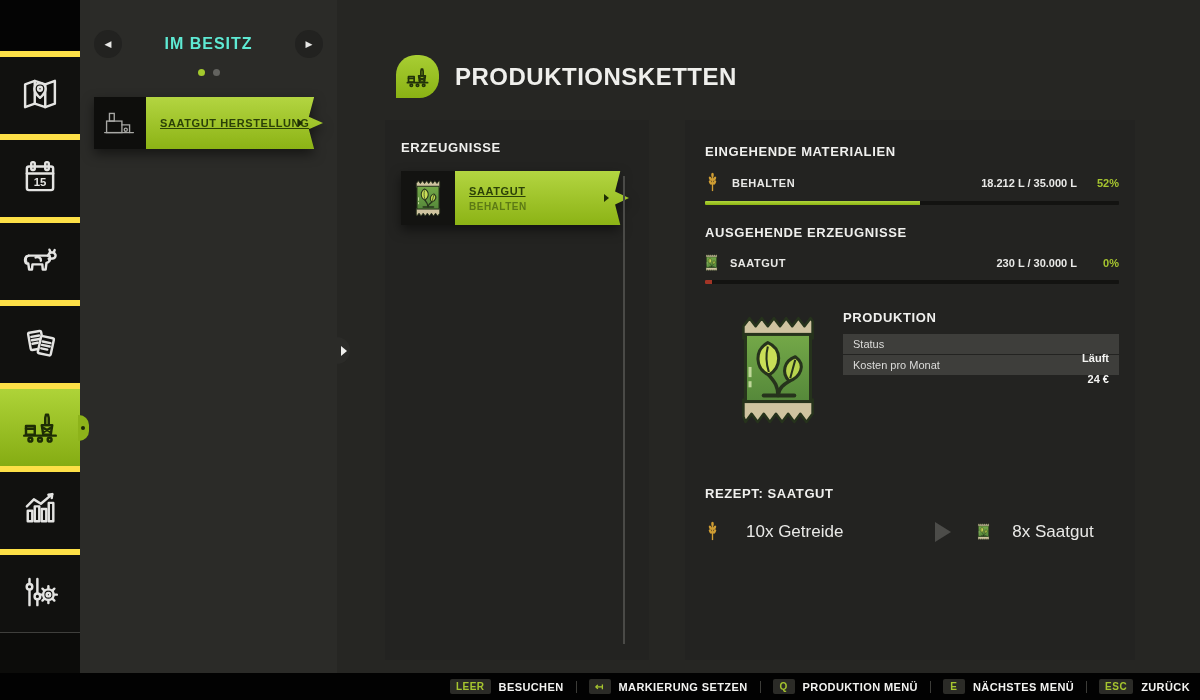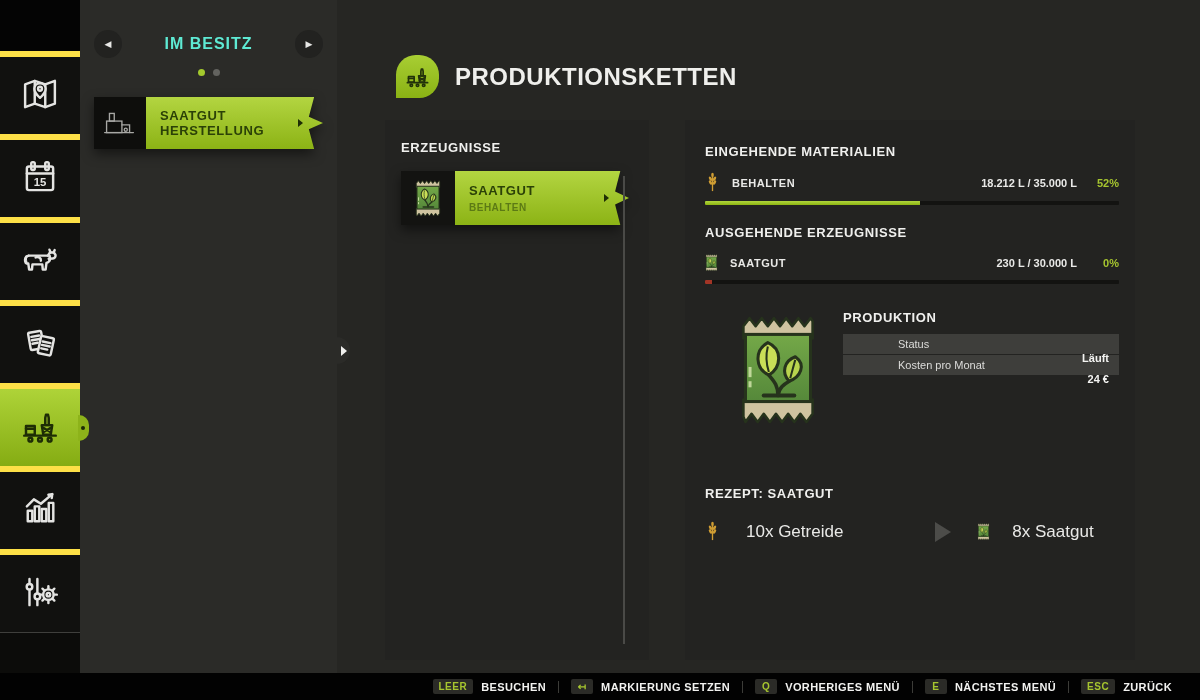--- a/index.html
+++ b/index.html
@@ -24,21 +24,21 @@
   .nav-btn{width:28px;height:28px;border-radius:50%;background:#222220;color:#e8e8e6;display:flex;align-items:center;justify-content:center;font-size:9px;cursor:pointer;}
   .owned-title{color:#5eead4;font-weight:bold;font-size:16px;letter-spacing:1px;}
   .dots{display:flex;gap:8px;justify-content:center;margin-top:11px;}
   .dot{width:7px;height:7px;border-radius:50%;background:#63635f;}
   .dot.on{background:#a3c92d;}
   .list-item{margin:21px 14px 0;height:52px;display:flex;position:relative;cursor:pointer;filter:drop-shadow(0 5px 6px rgba(0,0,0,.5));}
   .item-thumb{width:52px;height:52px;background:#0e0e0c;flex:none;display:flex;align-items:center;justify-content:center;}
   .item-body{flex:1;background:linear-gradient(180deg,#b3d541,#8cb315);
         clip-path:polygon(0 0,95% 0,92% 38%,100% 50%,92% 62%,95% 100%,0 100%);
         display:flex;flex-direction:column;justify-content:center;position:relative;padding-left:14px;}
-  .item-label{color:#2b4107;font-weight:bold;font-size:13px;letter-spacing:.6px;}
+  .item-label{color:#2b4107;font-weight:bold;font-size:11px;letter-spacing:.6px;text-decoration:underline;}
   .item-sub{color:#5c7a15;font-weight:bold;font-size:10px;letter-spacing:.5px;margin-top:4px;}
   .item-arrow{position:absolute;right:20px;top:50%;transform:translateY(-50%);width:0;height:0;
         border-left:5px solid #1e2d05;border-top:4px solid transparent;border-bottom:4px solid transparent;}
   .expander{position:absolute;left:337px;top:337px;width:13px;height:27px;background:#2b2b28;
         border-radius:0 13px 13px 0;display:flex;align-items:center;justify-content:center;z-index:3;cursor:pointer;}
   .expander .tri{width:0;height:0;border-left:6px solid #f0f0ee;border-top:5px solid transparent;border-bottom:5px solid transparent;}
 
   
   .main-header{position:absolute;left:396px;top:55px;display:flex;align-items:center;gap:16px;}
   .header-icon{width:43px;height:43px;background:linear-gradient(180deg,#a8ce33,#8ab214);
@@ -65,33 +65,33 @@
   .bar-fill{height:100%;background:linear-gradient(180deg,#b0d53e,#8db411);}
   .bar-fill.red{background:#a23526;}
   .outputs-title{margin-top:20px;}
 
   .production-sec{display:flex;margin-top:26px;}
   .bag{width:82px;height:118px;margin-left:32px;flex:none;}
   .prod-right{flex:1;margin-left:24px;}
   .prod-table{margin-top:9px;}
   .prow{display:flex;justify-content:space-between;align-items:center;height:20px;padding:0 10px;font-size:11px;margin-bottom:1px;}
   .prow.odd{background:#3e3e3b;}
-  .prow .pl{color:#dcdcda;margin-left:45px;}
+  .prow .pl{color:#dcdcda;}
   .prow .pv{font-weight:bold;color:#f4f4f2;margin-top:28px;}
 
   .recipe-sec{margin-top:58px;}
   .recipe-row{display:flex;align-items:center;margin-top:20px;font-size:17px;font-weight:normal;color:#e9e9e7;}
   .r-label{margin-left:26px;}
   .play{width:0;height:0;border-left:16px solid #4c4c49;border-top:10px solid transparent;border-bottom:10px solid transparent;margin-left:92px;}
   .r-out-icon{margin-left:26px;}
   .r-out-label{margin-left:22px;}
 
   
   .bottombar{position:absolute;left:0;bottom:0;width:1200px;height:27px;background:#020202;
-        display:flex;align-items:center;justify-content:flex-end;padding-right:28px;box-sizing:border-box;z-index:5;}
+        display:flex;align-items:center;justify-content:flex-end;padding-right:10px;box-sizing:border-box;z-index:5;}
   .hint{display:flex;align-items:center;}
   .key{background:#2b2b27;color:#a6c52f;font-size:10px;font-weight:bold;padding:2px 6px;border-radius:2px;letter-spacing:.5px;min-width:10px;text-align:center;}
   .hint-label{color:#f2f2f0;font-size:11px;font-weight:bold;margin-left:8px;letter-spacing:.4px;}
   .sep{width:1px;height:12px;background:#3c3c38;margin:0 12px;}
 </style>
 </head>
 <body>
 
 <svg width="0" height="0" style="position:absolute">
   <defs>
@@ -354,21 +354,21 @@
       <span class="hint-label">BESUCHEN</span>
     </div>
     <span class="sep"></span>
     <div class="hint">
       <span class="key">↤</span>
       <span class="hint-label">MARKIERUNG SETZEN</span>
     </div>
     <span class="sep"></span>
     <div class="hint">
       <span class="key">Q</span>
-      <span class="hint-label">VORHERIGES MENÜ</span>
+      <span class="hint-label">PRODUKTION MENÜ</span>
     </div>
     <span class="sep"></span>
     <div class="hint">
       <span class="key">E</span>
       <span class="hint-label">NÄCHSTES MENÜ</span>
     </div>
     <span class="sep"></span>
     <div class="hint">
       <span class="key">ESC</span>
       <span class="hint-label">ZURÜCK</span>

